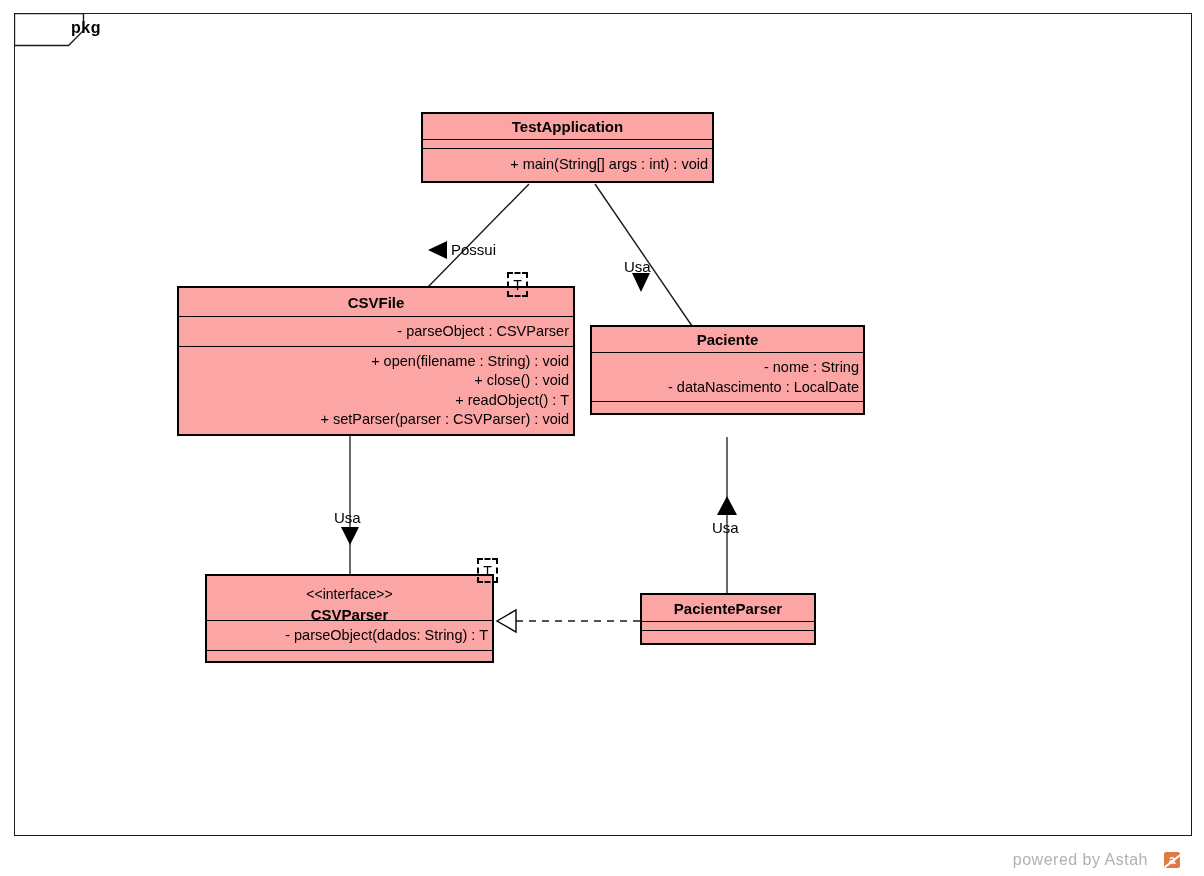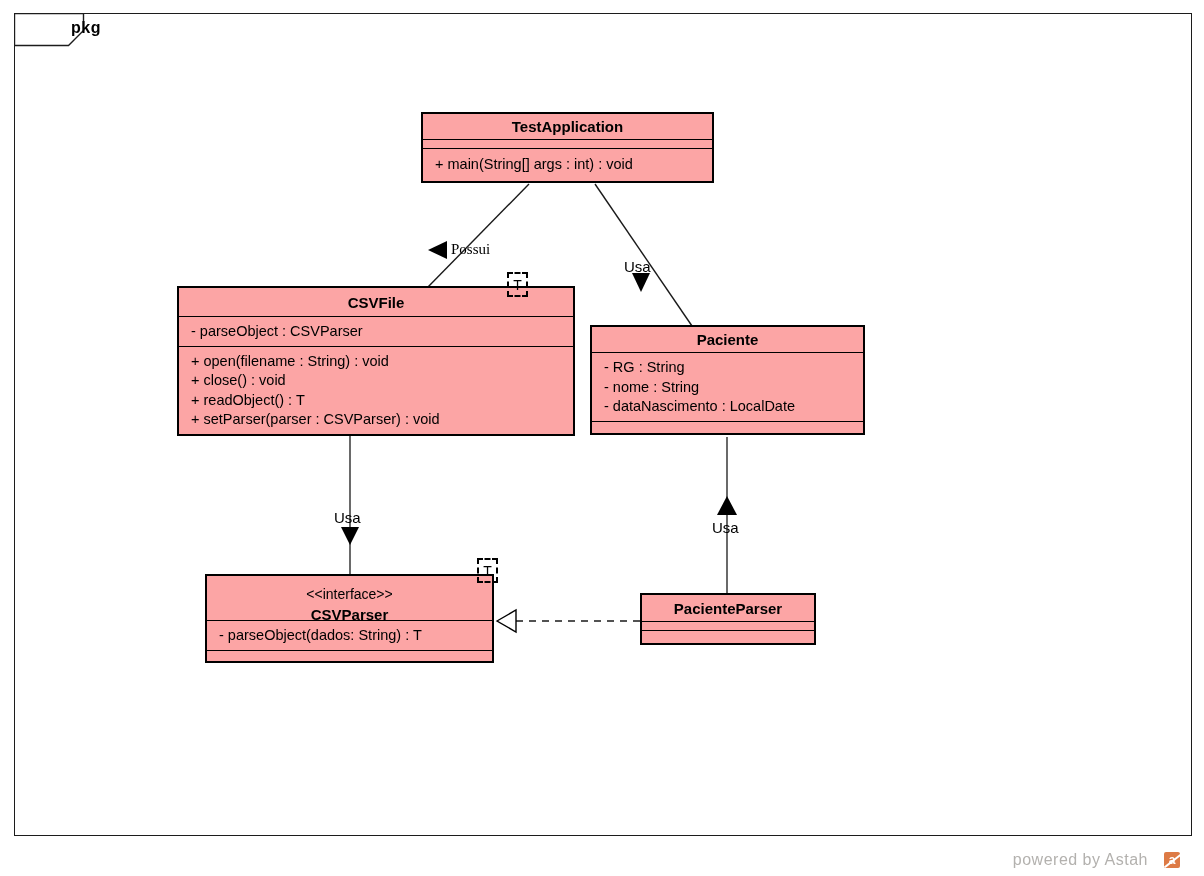--- a/index.html
+++ b/index.html
@@ -25,21 +25,21 @@
     position:absolute; background:#fca5a5; border:2px solid #000; z-index:3;
   }
   .uml-class .title {
     text-align:center; font-weight:bold; font-size:15px;
     display:flex; flex-direction:column; justify-content:center;
   }
   .uml-class .stereotype { font-weight:normal; font-size:14px; line-height:19px; }
   .uml-class .name-line { line-height:21px; }
   .uml-class .compartment { border-top:1px solid #000; }
   .uml-class .member {
-    font-size:14.5px; line-height:19.5px; white-space:nowrap; padding:0 4px 0 12px;
+    font-size:14.5px; line-height:19.5px; white-space:nowrap; padding:0 4px 0 12px;text-align:right;
   }
   .pad-v { padding-top:5px; padding-bottom:4px; }
   .template-box {
     position:absolute; z-index:4; border:2px dashed #000; background:transparent;
     text-align:center; font-size:14px; color:#000;
     display:flex; align-items:center; justify-content:center;
   }
   .edge-label {
     position:absolute; z-index:4; font-size:15px; color:#000; white-space:nowrap;
   }
@@ -114,21 +114,20 @@
 </div>
 <div class="template-box" style="left:507px; top:272px; width:21px; height:25px;">
   <span>T</span>
 </div>
 
 <div class="uml-class" style="left:590px; top:325px; width:275px;">
   <div class="title" style="height:25px;">
     <div class="name-line">Paciente</div>
   </div>
   <div class="compartment pad-v">
-    <div class="member">- RG : String</div>
     <div class="member">- nome : String</div>
     <div class="member">- dataNascimento : LocalDate</div>
   </div>
   <div class="compartment" style="height:12px;"></div>
 </div>
 
 <div class="uml-class" style="left:205px; top:574px; width:289px;">
   <div class="title" style="height:44px; padding-top:14px;">
     <div class="stereotype">&lt;&lt;interface&gt;&gt;</div>
     <div class="name-line">CSVParser</div>
@@ -143,21 +142,21 @@
 </div>
 
 <div class="uml-class" style="left:640px; top:593px; width:176px;">
   <div class="title" style="height:26px;">
     <div class="name-line">PacienteParser</div>
   </div>
   <div class="compartment" style="height:9px;"></div>
   <div class="compartment" style="height:13px;"></div>
 </div>
 
-<div class="edge-label" style="left:451px; top:241px;font-family:Liberation Serif, serif;">Possui</div>
+<div class="edge-label" style="left:451px; top:241px;">Possui</div>
 <div class="edge-label" style="left:624px; top:258px;">Usa</div>
 <div class="edge-label" style="left:334px; top:509px;">Usa</div>
 <div class="edge-label" style="left:712px; top:519px;">Usa</div>
 
 <div class="watermark">
   <span class="wm-text">powered by Astah</span>
   <span class="wm-logo">a</span>
 </div>
 
 </body></html>

